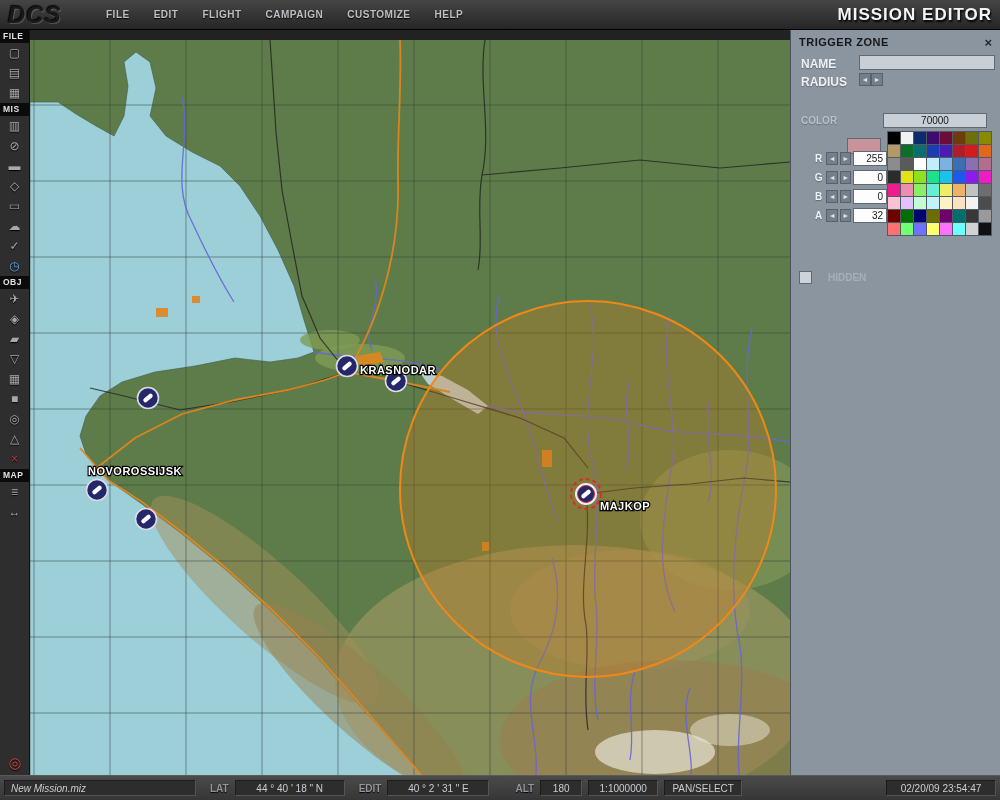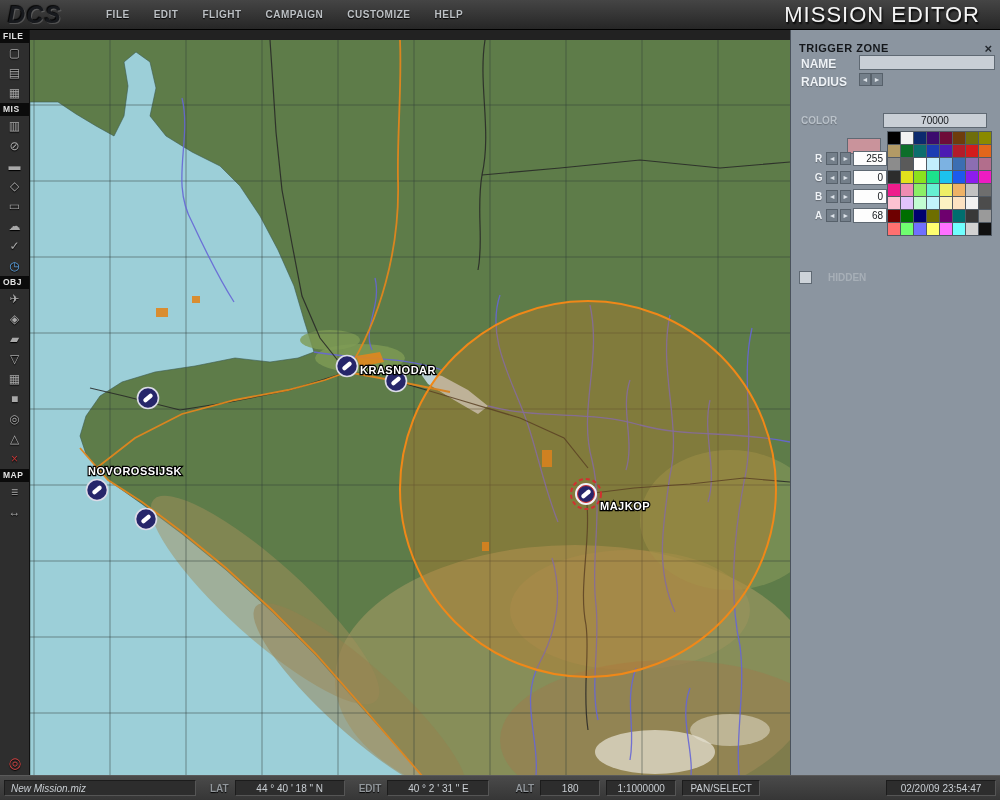--- a/index.html
+++ b/index.html
@@ -9,21 +9,21 @@
   
   #top-bar{position:absolute;left:0;top:0;width:1000px;height:30px;
     background:linear-gradient(#454545,#262626);border-bottom:1px solid #000;
     display:flex;align-items:center;box-sizing:border-box;}
   .logo{width:92px;padding-left:8px;font-size:24px;font-weight:bold;font-style:italic;
     letter-spacing:1px;color:#17191d;
     text-shadow:1px 1px 0 rgba(255,255,255,.18),-1px -1px 1px rgba(0,0,0,.9);}
   #menu-bar{display:flex;gap:24px;margin-left:6px;}
   .menu-item{font-size:10px;font-weight:bold;letter-spacing:.5px;color:#bcc0c4;
     text-shadow:0 1px 1px #000;cursor:default;}
-  .app-title{margin-left:auto;padding-right:20px;font-size:22px;font-weight:normal;
+  .app-title{margin-left:auto;padding-right:8px;font-size:17px;font-weight:bold;
     letter-spacing:1px;color:#f4f4f4;text-shadow:1px 2px 2px #000;}
 
   
   #sidebar{position:absolute;left:0;top:30px;width:30px;height:745px;background:#2e2e2e;
     border-right:1px solid #111;box-sizing:border-box;}
   .sb-label{height:13px;line-height:13px;background:#0b0b0b;color:#e2e2e2;
     font-size:8.5px;font-weight:bold;padding-left:3px;letter-spacing:.5px;}
   .sb-icon{height:20px;display:flex;align-items:center;justify-content:center;
     font-size:12px;color:#a9a9a9;text-shadow:0 1px 1px #000;cursor:pointer;}
   .sb-bottom{position:absolute;bottom:2px;left:0;width:30px;font-size:15px;}
@@ -32,21 +32,21 @@
   #map-wrap{position:absolute;left:30px;top:40px;width:760px;height:745px;overflow:hidden;}
   #map-svg{display:block;}
   #grid-layer line{stroke:#2f3d38;stroke-opacity:.5;stroke-width:1;}
   .city-label{font-family:"Liberation Sans",sans-serif;font-size:11px;font-weight:bold;
     fill:#ffffff;stroke:#000000;stroke-width:2.4px;paint-order:stroke;letter-spacing:.5px;}
 
   
   #trigger-panel{position:absolute;left:790px;top:30px;width:210px;height:745px;
     background:#8b95a0;border-left:1px solid #4a525c;box-sizing:border-box;}
   .panel-header{position:absolute;left:0;top:0;width:100%;height:20px;display:flex;
-    align-items:center;justify-content:space-between;padding:18px 8px;box-sizing:border-box;}
+    align-items:center;justify-content:space-between;padding:12px 8px;box-sizing:border-box;}
   .panel-title{font-size:11px;font-weight:bold;color:#14171b;letter-spacing:.5px;}
   .close{font-size:13px;font-weight:bold;color:#23282e;cursor:pointer;line-height:13px;}
   .p-label{position:absolute;left:10px;font-size:12px;font-weight:bold;color:#eef2f6;
     text-shadow:0 1px 1px rgba(0,0,0,.3);}
   .text-field{position:absolute;left:68px;top:25px;width:128px;height:13px;
     background:#c9cfd6;border:1px solid #5f6973;font-size:10px;padding:0 3px;
     font-family:"Liberation Sans",sans-serif;}
   .spin-btn{display:inline-flex;width:12px;height:13px;align-items:center;justify-content:center;
     background:#747f8a;border:1px solid #57616b;box-sizing:border-box;color:#dde3e9;
     font-size:7px;cursor:pointer;}
@@ -76,21 +76,21 @@
   
   #status-bar{position:absolute;left:0;top:775px;width:1000px;height:25px;
     background:linear-gradient(#4a4a4a,#363636);border-top:1px solid #5a5a5a;
     display:flex;align-items:center;gap:6px;padding:8px 4px;box-sizing:border-box;}
   .sb-box{height:16px;line-height:16px;background:#2d2d2d;border:1px solid #1c1c1c;
     border-bottom-color:#555;border-right-color:#555;color:#c9ced3;font-size:10px;
     padding:0 6px;box-sizing:border-box;white-space:nowrap;}
   .file-box{width:192px;text-align:left;font-style:italic;}
   .lat-box{width:110px;text-align:center;}
   .long-box{width:102px;text-align:center;}
-  .alt-box{width:60px;text-align:center;}
+  .alt-box{width:42px;text-align:center;}
   .scale-box{width:70px;text-align:center;}
   .mode-box{width:78px;text-align:center;}
   .dt-box{width:110px;text-align:center;}
   .sb-label2{font-size:10px;font-weight:bold;color:#92979c;text-shadow:0 1px 1px #000;}
   .gap8{margin-left:8px;} .gap20{margin-left:20px;}
   .spacer{flex:1;}
 </style>
 </head>
 <body>
 
@@ -303,21 +303,21 @@
         <div class="chan-row">
           <span class="chan-label">B</span>
           <span class="spin-btn">◄</span>
           <span class="spin-btn">►</span>
           <span class="chan-value">0</span>
         </div>
         <div class="chan-row">
           <span class="chan-label">A</span>
           <span class="spin-btn">◄</span>
           <span class="spin-btn">►</span>
-          <span class="chan-value">68</span>
+          <span class="chan-value">32</span>
         </div>
       </div>
     <div id="palette">
         <div class="pal-cell" style="background: rgb(0, 0, 0);"></div>
         <div class="pal-cell" style="background: rgb(242, 242, 242);"></div>
         <div class="pal-cell" style="background: rgb(12, 42, 110);"></div>
         <div class="pal-cell" style="background: rgb(60, 12, 110);"></div>
         <div class="pal-cell" style="background: rgb(110, 12, 56);"></div>
         <div class="pal-cell" style="background: rgb(110, 60, 12);"></div>
         <div class="pal-cell" style="background: rgb(110, 110, 12);"></div>

